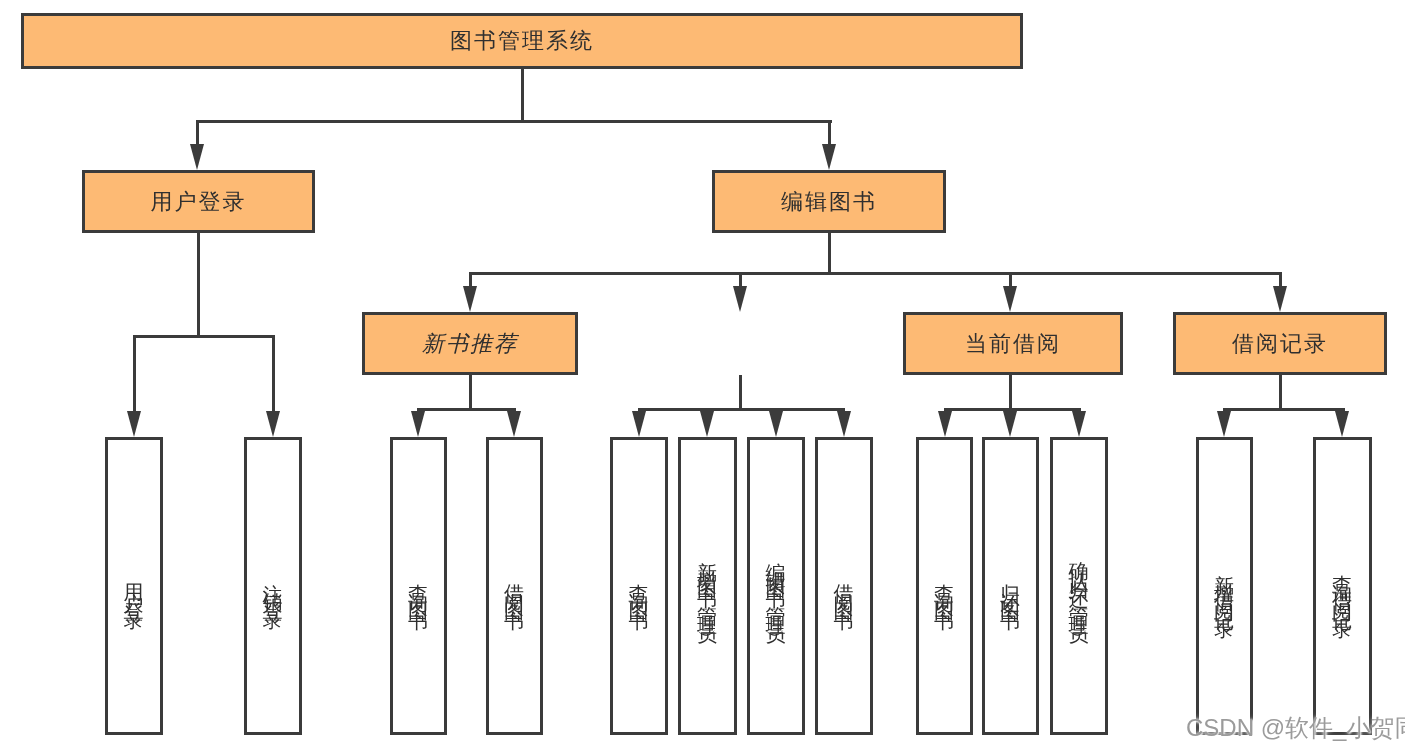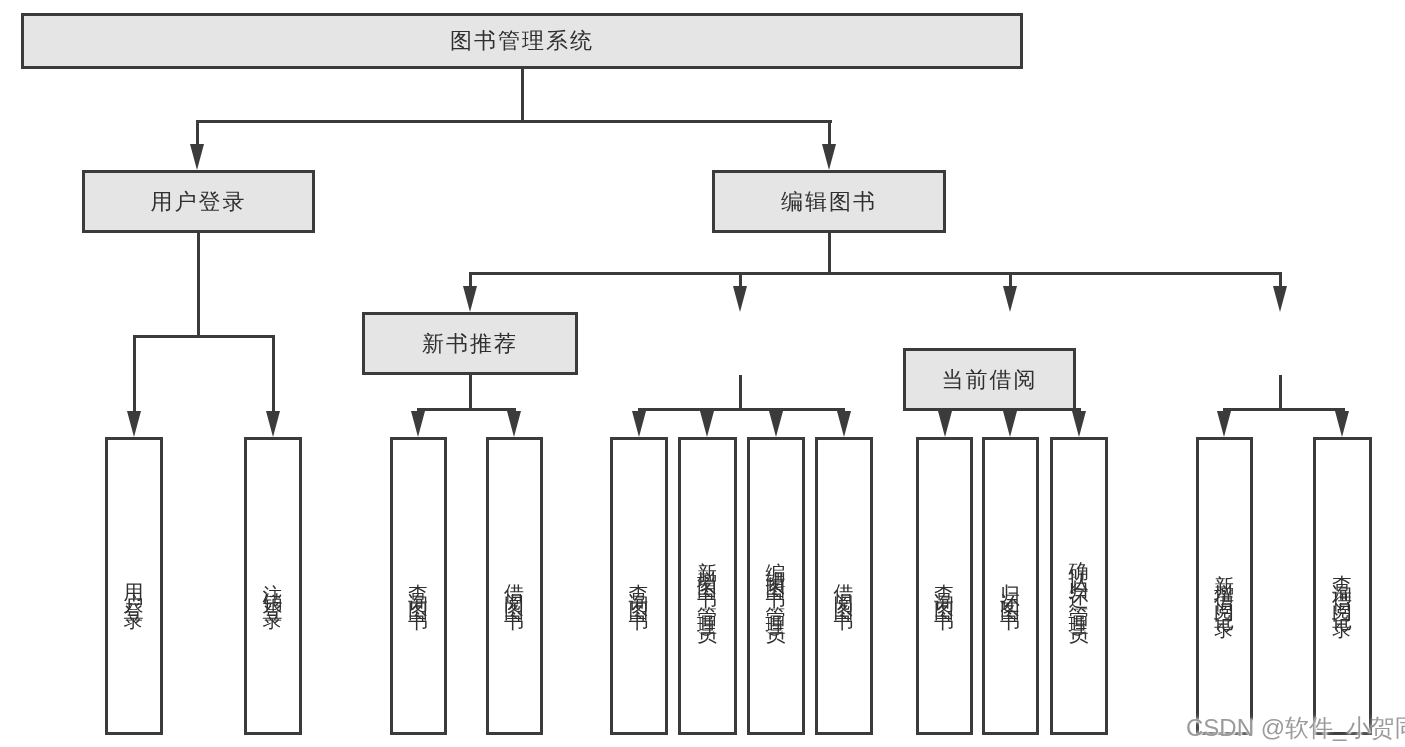--- a/index.html
+++ b/index.html
@@ -6,21 +6,21 @@
   #canvas{
     position:relative;
     width:1405px;height:747px;
     background:#ffffff;
     font-family:"Liberation Sans","DejaVu Sans",sans-serif;
     overflow:hidden;
   }
   .box{
     position:absolute;
     box-sizing:border-box;
-    background:#e5e5e5;
+    background:#fdba74;
     border:3px solid #3b3b3b;
     display:flex;align-items:center;justify-content:center;
     color:#2f2f2f;
     font-size:22px;
     letter-spacing:2px;
     z-index:2;
   }
   .vbox{
     position:absolute;
     box-sizing:border-box;
@@ -91,25 +91,28 @@
   <div class="hl" style="left:469px;top:272px;width:813px;"></div>
   <div class="vl" style="left:469px;top:272px;height:16px;"></div>
   <div class="vl" style="left:739px;top:272px;height:16px;"></div>
   <div class="vl" style="left:1009px;top:272px;height:16px;"></div>
   <div class="vl" style="left:1279px;top:272px;height:16px;"></div>
   <div class="ar" style="left:463px;top:286px;"></div>
   <div class="ar" style="left:733px;top:286px;"></div>
   <div class="ar" style="left:1003px;top:286px;"></div>
   <div class="ar" style="left:1273px;top:286px;"></div>
 
-  <div class="box" style="left:362px;top:312px;width:216px;height:63px;">
+  <div class="box" style="left:362px;top:312px;width:216px;height:63px;font-style:italic;">
     <span>新书推荐</span>
   </div>
-  <div class="box" style="left:903px;top:312px;width:173px;height:63px;margin-top:36px;">
+  <div class="box" style="left:903px;top:312px;width:220px;height:63px;">
     <span>当前借阅</span>
+  </div>
+  <div class="box" style="left:1173px;top:312px;width:214px;height:63px;">
+    <span>借阅记录</span>
   </div>
 
   <div class="vl" style="left:469px;top:375px;height:33px;"></div>
   <div class="hl" style="left:417px;top:408px;width:99px;"></div>
   <div class="vl" style="left:417px;top:408px;height:8px;"></div>
   <div class="vl" style="left:513px;top:408px;height:8px;"></div>
   <div class="ar" style="left:411px;top:411px;"></div>
   <div class="ar" style="left:507px;top:411px;"></div>
 
   <div class="vl" style="left:739px;top:375px;height:33px;"></div>

